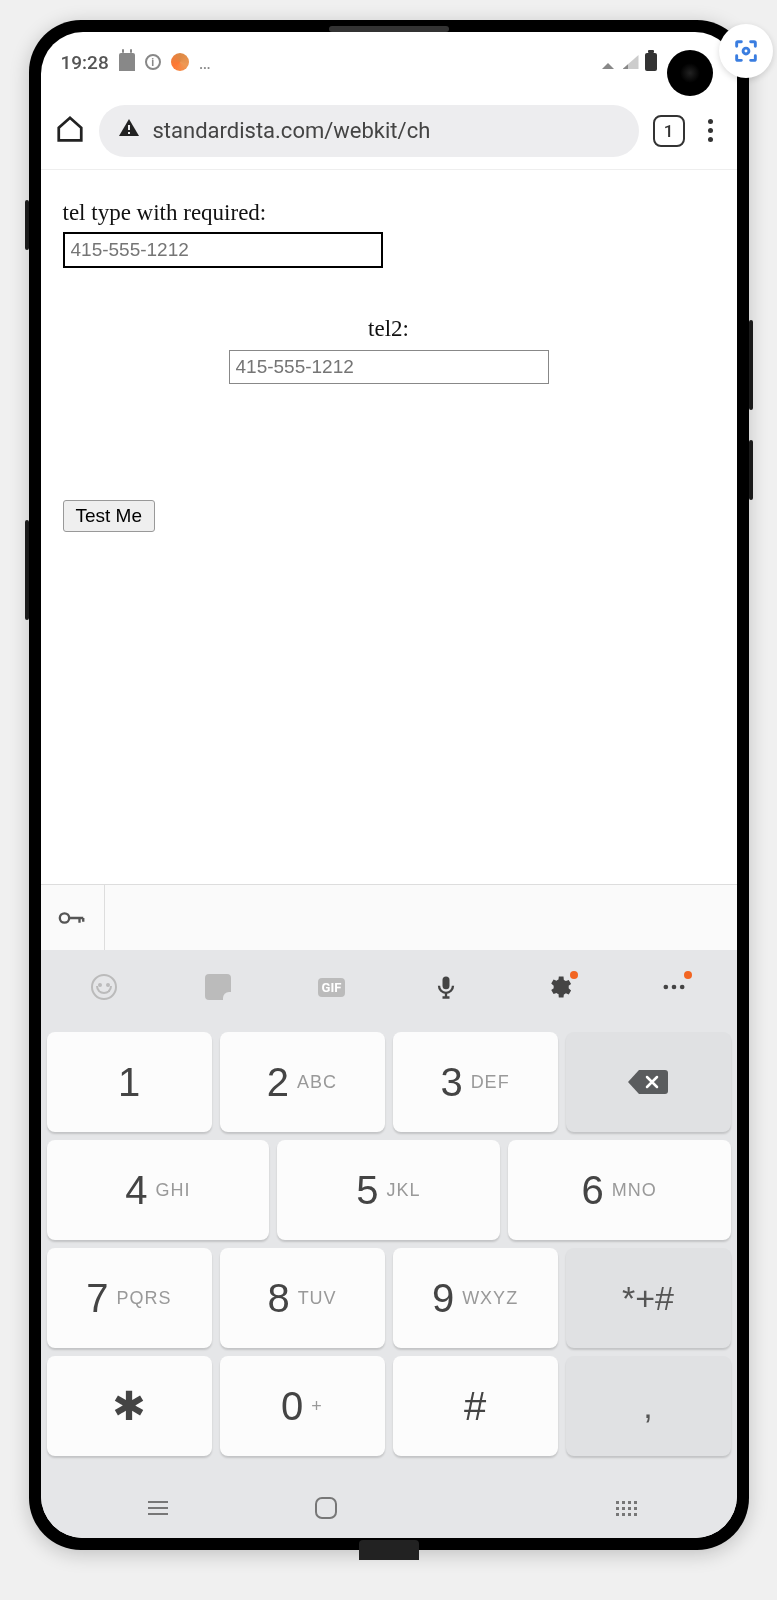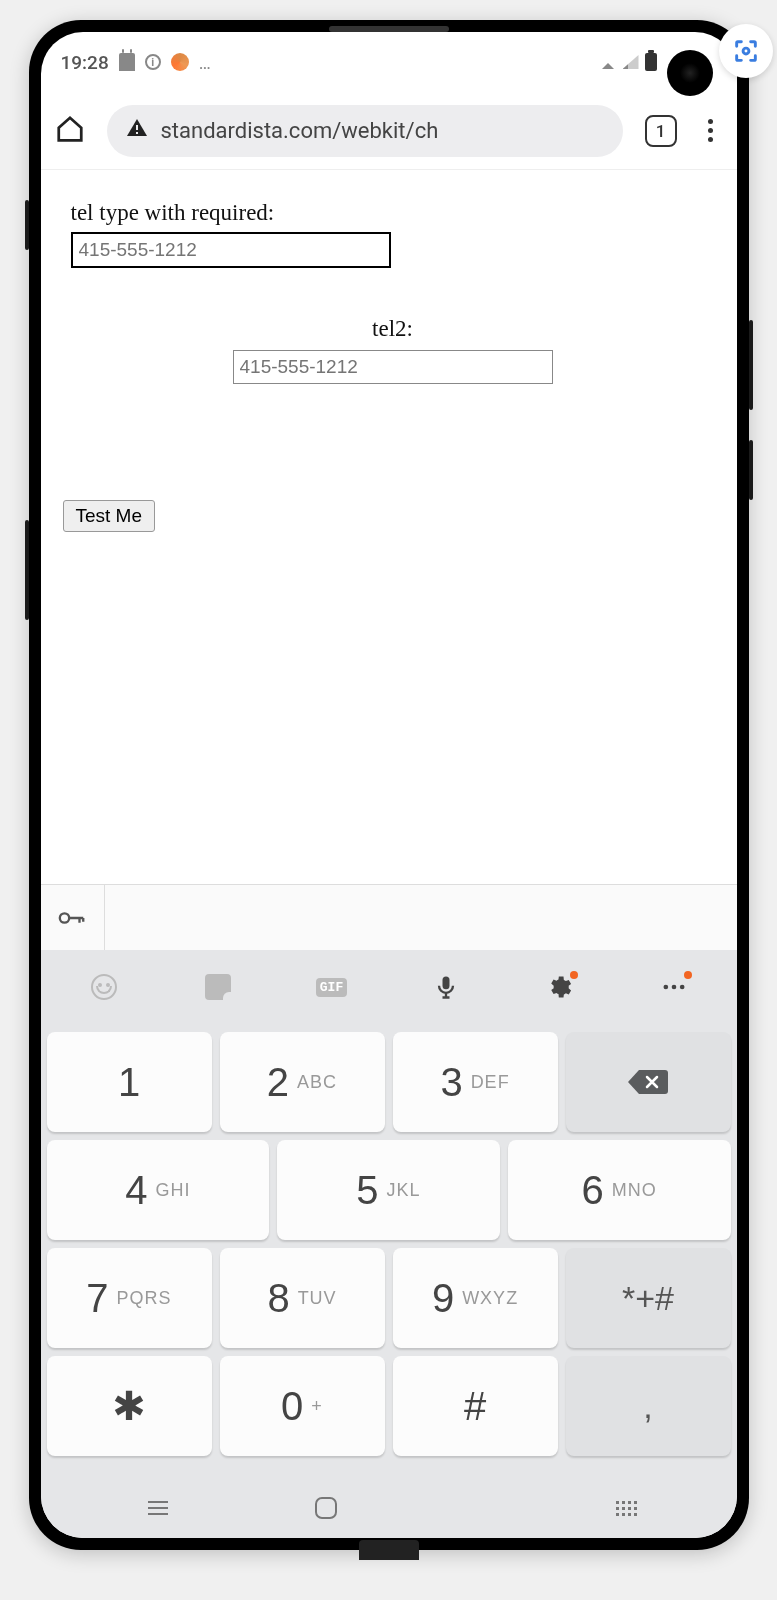--- a/index.html
+++ b/index.html
@@ -96,21 +96,21 @@
   .wifi-icon::before { content:""; position:absolute; bottom:0; left:50%; transform:translateX(-50%); border:6px solid transparent; border-bottom-color:#888; border-top:none; }
   .signal-icon { width:16px; height:14px; background: linear-gradient(to right, #888 0%, #888 30%, #ccc 30%); clip-path: polygon(0 100%, 100% 100%, 100% 0); }
   .battery-icon { width:12px; height:18px; background:#333; border-radius:2px; position:relative; }
   .battery-icon::before { content:""; position:absolute; top:-3px; left:3px; width:6px; height:3px; background:#333; border-radius:1px; }
   
   .browser-bar {
     height: 78px;
     display: flex;
     align-items: center;
     padding: 0 14px;
-    gap: 22px;
+    gap: 14px;
     border-bottom: 1px solid #eee;
   }
   .home-icon svg { width: 30px; height: 30px; }
   .url-pill {
     flex: 1;
     background: #ededef;
     border-radius: 30px;
     height: 52px;
     display: flex;
     align-items: center;
@@ -135,21 +135,21 @@
   }
   .kebab-icon { width:24px; display:flex; flex-direction:column; align-items:center; gap:4px; }
   .kebab-icon span { width:5px; height:5px; background:#333; border-radius:50%; }
   
   .page-content {
     flex: 1;
     padding: 30px 22px;
     font-family: Georgia, serif;
     background: #fff;
   }
-  .form-block { margin-bottom: 48px; margin-left: 8px; }
+  .form-block { margin-bottom: 48px; }
   .form-label-serif { font-size: 23px; color: #111; margin-bottom: 6px; display:block; }
   .tel-input {
     width: 320px;
     height: 36px;
     border: 2px solid #000;
     font-size: 19px;
     padding: 0 6px;
     color: #777;
     font-family: Arial, sans-serif;
   }
@@ -195,21 +195,20 @@
     display: flex;
     align-items: center;
     justify-content: space-around;
     padding: 0 6px;
   }
   .kb-toolbar-item {
     position:relative;
     width:44px; height:44px;
     display:flex; align-items:center; justify-content:center;
     color:#888;
-    font-family:Liberation Mono, monospace;
   }
   .kb-toolbar-item.dark { color:#444; }
   .kb-toolbar-item svg { width:28px; height:28px; }
   .kb-dot { position:absolute; top:6px; right:4px; width:8px; height:8px; background:#f26522; border-radius:50%; }
   .gif-chip { background:#bbb; color:#fff; font-size:13px; font-weight:bold; padding:2px 4px; border-radius:4px; }
   .emoji-face { width:26px; height:26px; border:2.5px solid #bbb; border-radius:50%; position:relative; }
   .emoji-face::before { content:""; position:absolute; width:4px; height:4px; background:#bbb; border-radius:50%; top:7px; left:5px; box-shadow: 8px 0 #bbb; }
   .emoji-face::after { content:""; position:absolute; width:12px; height:6px; border:2px solid #bbb; border-top:none; border-radius:0 0 10px 10px; bottom:4px; left:50%; transform:translateX(-50%); }
   .sticker-face { width:26px; height:26px; background:#bbb; border-radius:4px; position:relative; }
   .sticker-face::after { content:""; position:absolute; right:-2px; bottom:-2px; width:10px; height:10px; background:#e5e6e8; border-top-left-radius:6px; }

